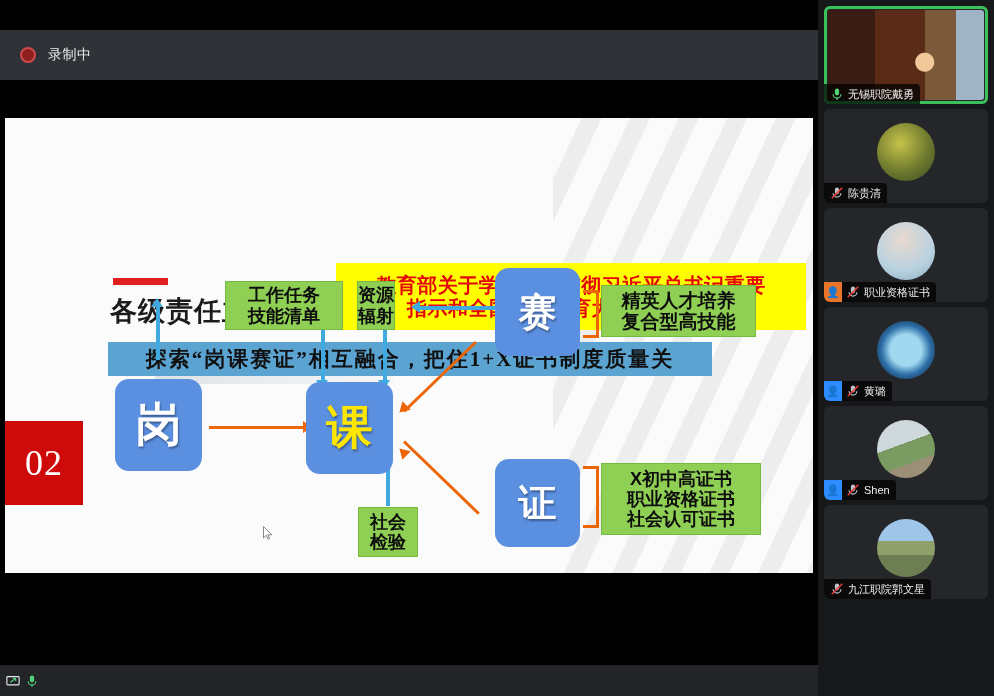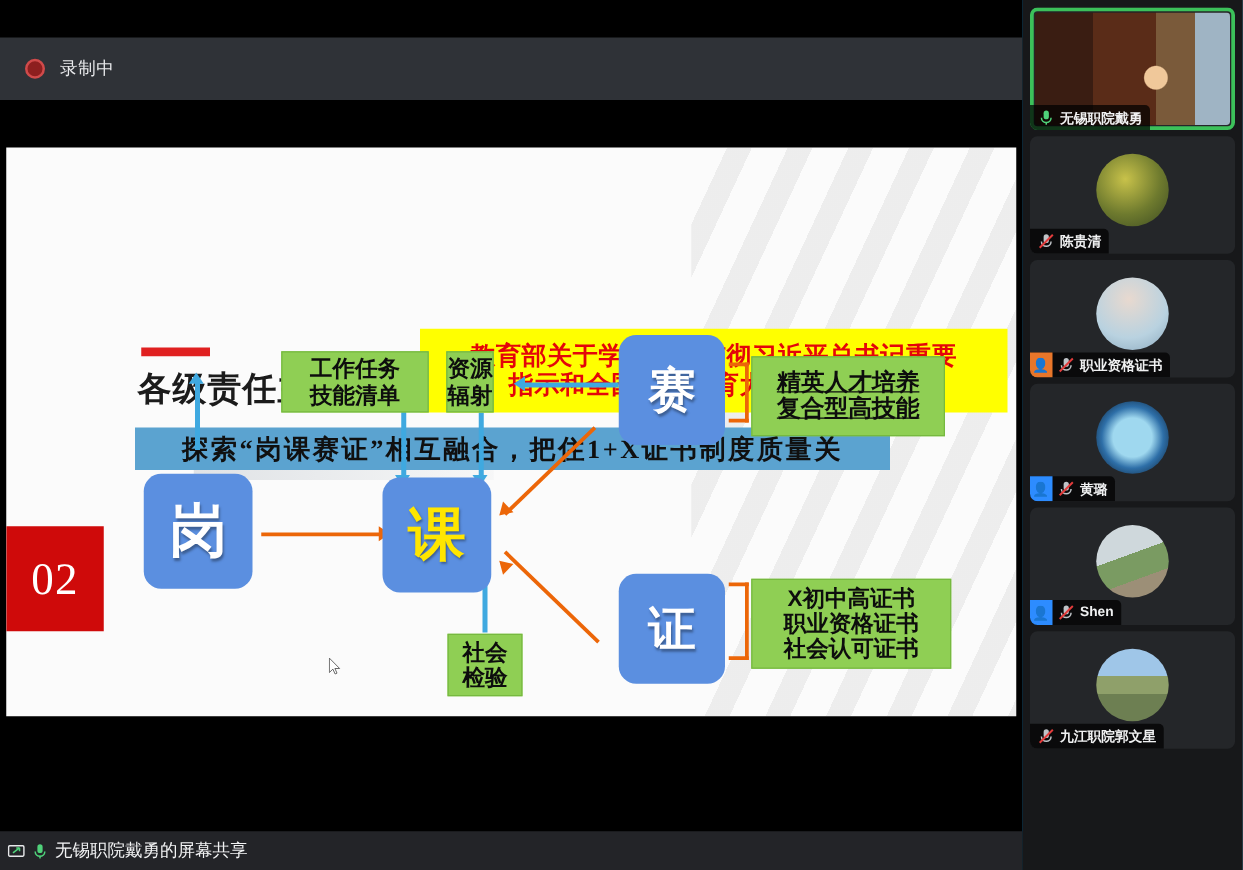--- a/index.html
+++ b/index.html
@@ -118,21 +118,21 @@
   .tile.speaking { box-shadow: inset 0 0 0 3px #3cc15a; }
   .tile.first { height: 98px; }
   .avatar {
     position: absolute; left: 50%; top: 46%; transform: translate(-50%,-50%);
     width: 58px; height: 58px; border-radius: 50%;
   }
   .tile-video { position: absolute; inset: 4px; border-radius: 3px; }
   .namebar {
     position: absolute; left: 0; bottom: 0; height: 20px;
     display: flex; align-items: center; gap: 4px;
-    background: rgba(0,0,0,.72); padding: 0 6px 0 0; border-top-right-radius: 4px; font-weight: bold;
+    background: rgba(0,0,0,.72); padding: 0 6px 0 0; border-top-right-radius: 4px;
   }
   .namebar .nm { color: #f0f1f2; font-size: 11px; white-space: nowrap; }
   .userbadge {
     width: 18px; height: 20px; display: flex; align-items: center; justify-content: center;
     font-size: 11px; color: #fff;
   }
   .userbadge.orange { background: #e8762a; }
   .userbadge.blue { background: #2d8cff; }
   .mic { width: 14px; height: 14px; display: block; }
 
@@ -202,21 +202,21 @@
         <span>技能清单</span>
       </div>
       <div class="gbox" style="left:352px; top:163px; width:38px; height:49px;text-align:center;">
         <span>资源</span>
         <span>辐射</span>
       </div>
       <div class="gbox" style="left:353px; top:389px; width:60px; height:50px;">
         <span>社会</span>
         <span>检验</span>
       </div>
-      <div class="gbox" style="left:596px; top:167px; width:155px; height:64px; font-size:19px;text-decoration:underline;">
+      <div class="gbox" style="left:596px; top:167px; width:155px; height:52px; font-size:19px;">
         <span>精英人才培养</span>
         <span>复合型高技能</span>
       </div>
       <div class="gbox" style="left:596px; top:345px; width:160px; height:72px; font-size:18px;">
         <span>X初中高证书</span>
         <span>职业资格证书</span>
         <span>社会认可证书</span>
       </div>
 
       <div class="bluenode big" style="left:110px; top:261px; width:87px; height:92px;">岗</div>
@@ -233,21 +233,20 @@
       <svg class="mic" viewBox="0 0 16 16">
         <rect x="1" y="3" width="14" height="9.5" rx="1" fill="none" stroke="#e7e8ea" stroke-width="1.3"></rect>
         <path d="M5 9.5 L11 5" stroke="#4fd27a" stroke-width="1.4" fill="none"></path>
         <path d="M11 5 L11 8 M11 5 L8 5" stroke="#4fd27a" stroke-width="1.4" fill="none"></path>
       </svg>
       <svg class="mic" viewBox="0 0 16 16">
         <rect x="5.6" y="1.6" width="4.8" height="8" rx="2.4" fill="#4fd27a"></rect>
         <path d="M3.6 8.2a4.4 4.4 0 0 0 8.8 0" fill="none" stroke="#4fd27a" stroke-width="1.4"></path>
         <rect x="7.3" y="12.2" width="1.4" height="2.4" fill="#4fd27a"></rect>
       </svg>
-      <span class="bb-label">无锡职院戴勇的屏幕共享</span>
     </div>
   </div>
 
   <div id="panel">
 
     <div class="tile first speaking">
       <div class="tile-video" style="background:
              radial-gradient(circle at 62% 58%, #f0c89a 0 9px, rgba(0,0,0,0) 10px),
              linear-gradient(90deg,#3a1d12 0 30%, #5a2c18 30% 62%, #7a5a3a 62% 82%, #9fb4c4 82% 100%),
              #2a150c;"></div>

